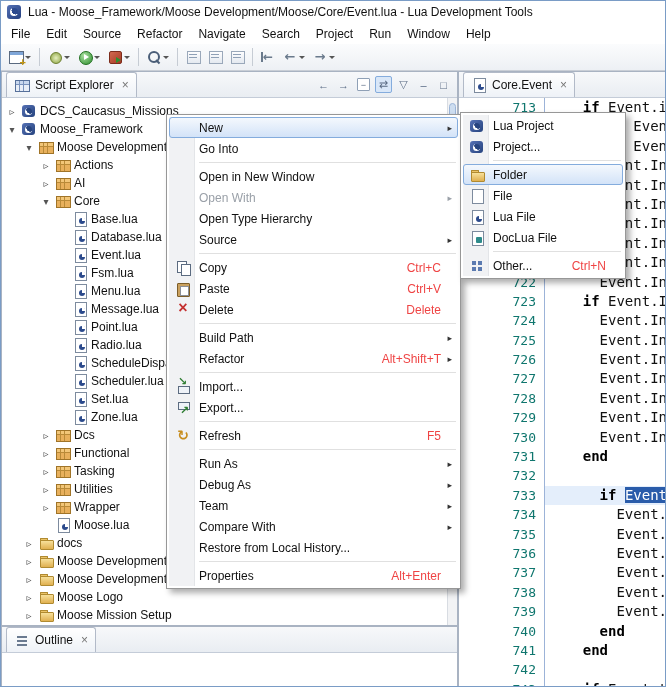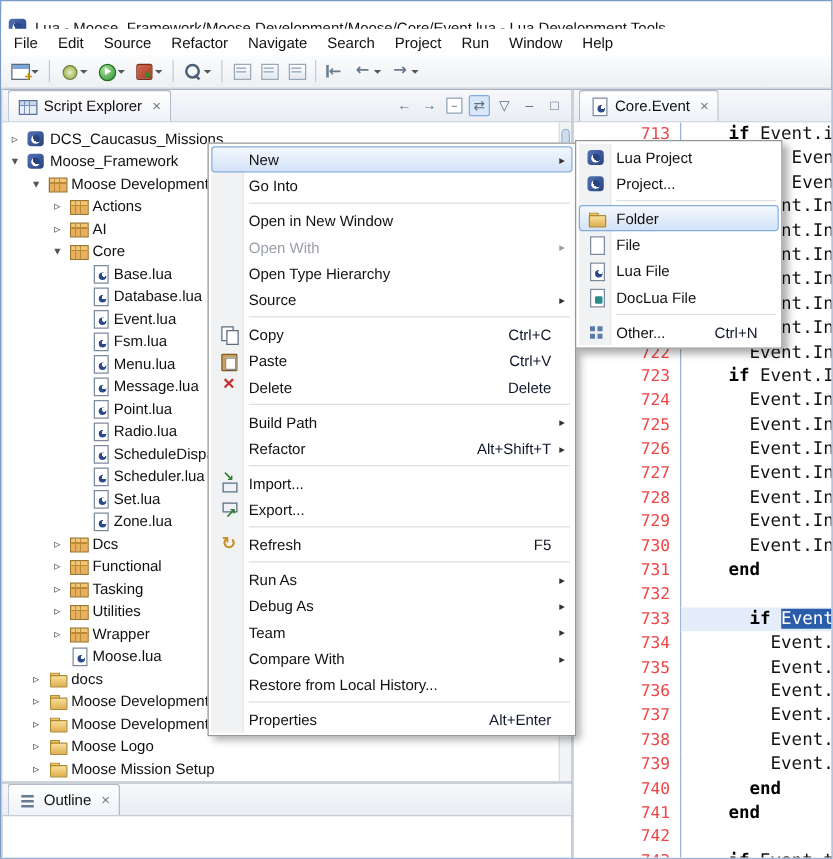--- a/index.html
+++ b/index.html
@@ -1,20 +1,20 @@
 <!DOCTYPE html>
 <html><head>
 <meta charset="utf-8">
 <style>
 *{margin:0;padding:0;box-sizing:border-box}
 body{background:#cfd6e0;font-family:"Liberation Sans",sans-serif}
 #app{position:relative;width:666px;height:687px;background:#fff;overflow:hidden;
      font-size:12px;color:#111;border:1px solid #7a9cc6}
 
-.titlebar{position:absolute;left:0;top:10px;right:0;height:22px;display:flex;align-items:center;gap:6px;padding:0 5px;background:#fff}
+.titlebar{position:absolute;left:0;top:0;right:0;height:22px;display:flex;align-items:center;gap:6px;padding:0 5px;background:#fff}
 .title{font-size:12px;color:#111;white-space:nowrap}
 .appicon{width:16px;height:16px;position:relative;flex:0 0 16px}
 .appicon::before{content:"";position:absolute;inset:1px;border-radius:3px;background:linear-gradient(135deg,#5571b5,#223e7e)}
 .appicon::after{content:"";position:absolute;left:4px;top:4px;width:8px;height:8px;border-radius:50%;
   background:radial-gradient(circle at 72% 28%, #2c4a8e 0 52%, #fff 53%)}
 .menubar{position:absolute;left:0;top:22px;right:0;height:21px;display:flex;align-items:center;background:#fff;padding-left:2px}
 .mb-item{padding:3px 8px;white-space:nowrap}
 .toolbar{position:absolute;left:0;top:43px;right:0;height:27px;display:flex;align-items:center;padding:0 4px;
   background:linear-gradient(#fbfcfd,#edf0f4);border-bottom:1px solid #c9ced6}
 .tbtn{height:22px;display:flex;align-items:center;padding:0 2px;border:1px solid transparent;border-radius:2px}
@@ -86,34 +86,34 @@
 .tree{position:absolute;left:0;top:26px;right:10px;bottom:0;overflow:hidden;background:#fff;padding-top:4px}
 .trow{height:18px;display:flex;align-items:center;gap:3px;white-space:nowrap}
 .tchev{width:12px;flex:0 0 12px;text-align:center;color:#555;font-size:10px}
 .tlabel{font-size:12px}
 .vsb{position:absolute;right:0;top:26px;width:10px;bottom:0;background:#f2f3f5;border-left:1px solid #d8dce2}
 .vsb .thumb{position:absolute;left:1px;right:1px;top:5px;height:170px;background:#cdddf0;border:1px solid #9ab4d8;border-radius:4px}
 
 .ebody{position:absolute;left:0;top:26px;right:0;bottom:0;background:#fff;overflow:hidden;
   font-family:"DejaVu Sans Mono",monospace;font-size:14px}
 .cl{display:flex;height:19.4px;line-height:19.4px;white-space:pre}
-.gut{flex:0 0 86px;text-align:right;padding-right:8px;color:#ef4444;border-right:1px solid #9cb3d8;font-size:13px}
+.gut{flex:0 0 86px;text-align:right;padding-right:8px;color:#0f766e;border-right:1px solid #9cb3d8;font-size:13px}
 .ctext{padding-left:4px;flex:1;white-space:pre}
 .cl.cur .ctext{background:#e4eefb}
 .kw{color:#000000;font-weight:bold}
 .sel{background:#2a5caa;color:#fff}
 
 .menu{position:absolute;background:#fff;border:1px solid #979797;box-shadow:4px 4px 6px rgba(0,0,0,.32);padding:2px;z-index:50}
 .ctx{left:165px;top:113px;width:295px}
 .sub{left:459px;top:111px;width:166px;z-index:60}
 .gutterbg{position:absolute;left:2px;top:2px;bottom:2px;width:26px;background:#f1f2f4;border-right:1px solid #e3e5e8}
 .mrow{position:relative;z-index:1;height:21px;display:flex;align-items:center;padding:0 5px 0 3px;border:1px solid transparent;white-space:nowrap}
 .mic{flex:0 0 20px;display:flex;align-items:center;justify-content:center}
 .mlabel{padding-left:6px}
-.msc{margin-left:auto;padding-left:22px;color:#0f172a}
+.msc{margin-left:auto;padding-left:22px;color:#ef4444}
 .marrow{width:11px;flex:0 0 11px;text-align:right;color:#333;font-size:9px}
 .mrow.hl{background:linear-gradient(#f4f8fd,#d3e3f8);border:1px solid #84acdd;border-radius:3px}
 .mrow.dis{color:#9aa0a8}
 .mrow.dis .marrow{color:#9aa0a8}
 .msep{position:relative;z-index:1;height:1px;background:#e0e0e0;margin:3px 2px 3px 30px}
 </style>
 </head>
 <body>
 
 <div id="app">

